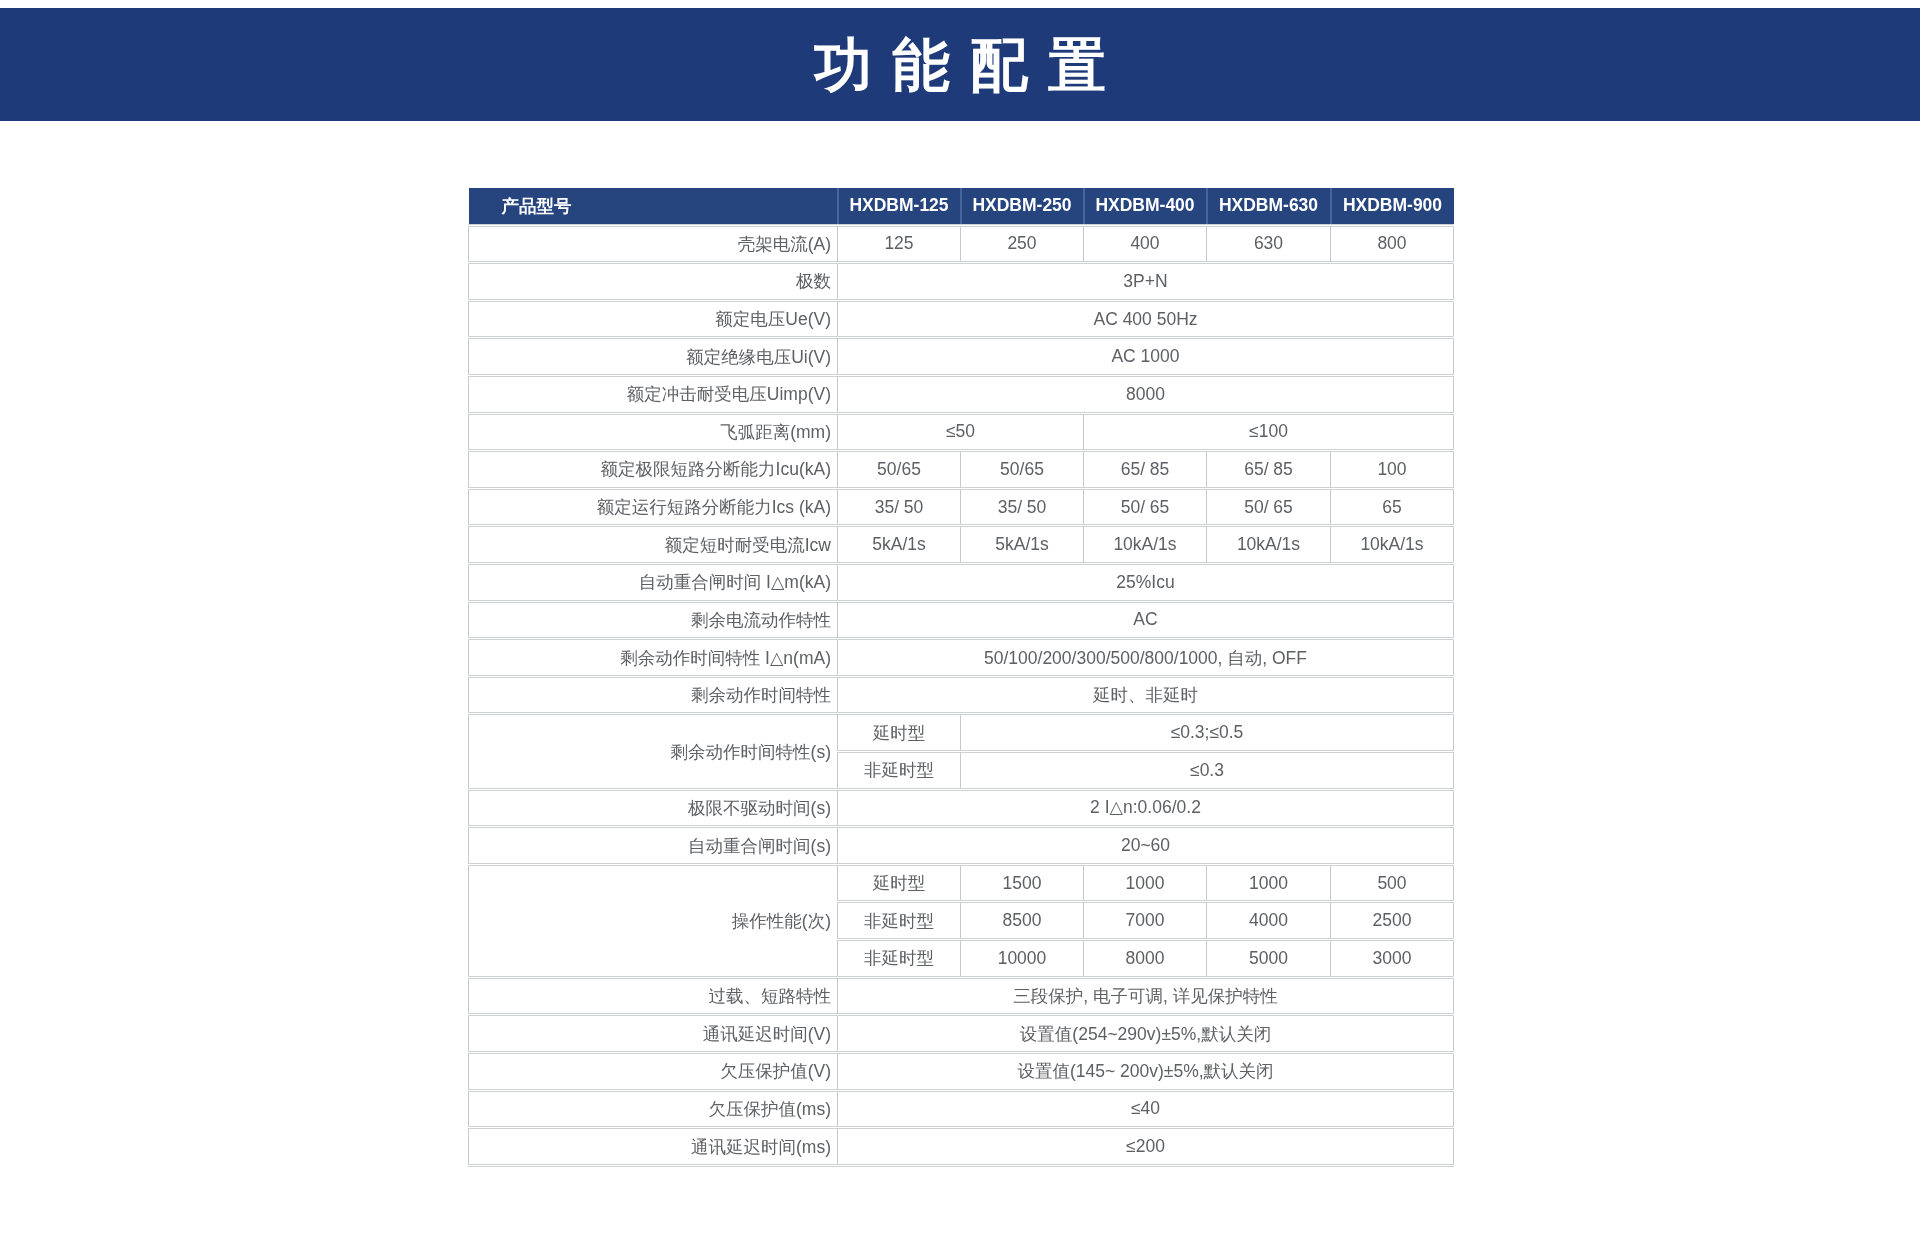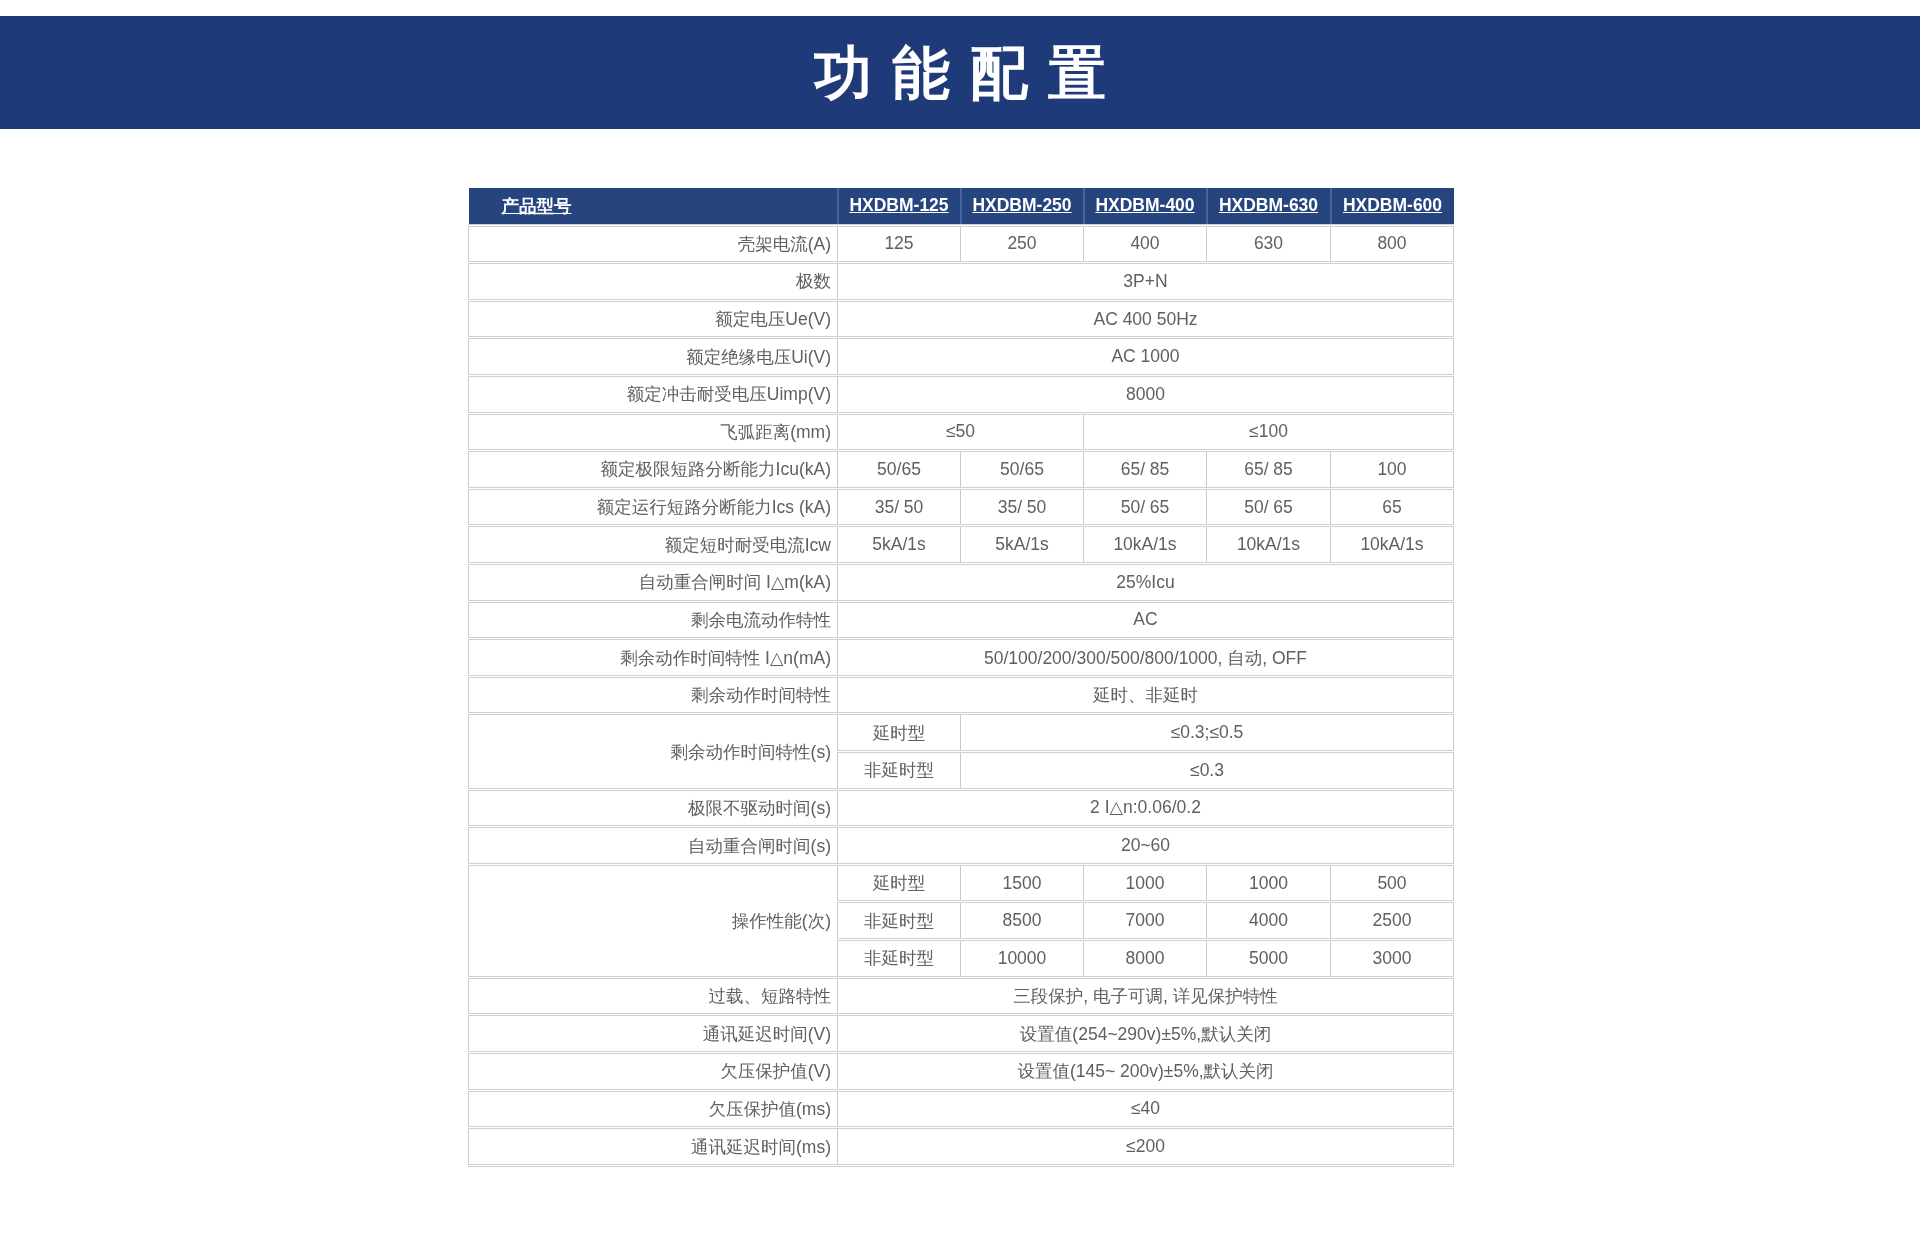--- a/index.html
+++ b/index.html
@@ -10,21 +10,21 @@
   }
   .page {
     position: relative;
     width: 1920px;
     height: 1238px;
     background: #ffffff;
     overflow: hidden;
   }
   .banner {
     position: absolute;
-    top: 16px; left: 0;
+    top: 8px; left: 0;
     width: 1920px;
     height: 113px;
     background: var(--banner-bg, #1e3a78);
     display: flex;
     align-items: center;
     justify-content: center;
   }
   .banner-title {
     margin: 0;
     padding-left: 20px; 
@@ -47,21 +47,20 @@
   .spec-table thead tr { height: 37px; }
   .spec-table tbody tr { height: 37px; }
   .spec-table th {
     background: var(--header-bg, #26457f);
     color: var(--header-text, #ffffff);
     font-weight: 600;
     text-align: center;
     border: none;
     border-left: 2px solid var(--header-divider, #44659e);
     padding: 0;
-    text-decoration: underline;
   }
   .spec-table th.label-col {
     text-align: left;
     padding-left: 33px;
     border-left: none;
   }
   .spec-table td {
     color: var(--body-text, #5d6064);
     text-align: center;
     padding: 0 6px;
@@ -96,21 +95,21 @@
       <col style="width:123px">
     </colgroup>
     <thead>
       <tr id="header-row">
         <th class="label-col">产品型号</th>
 
       <th>HXDBM-125</th>
           <th>HXDBM-250</th>
           <th>HXDBM-400</th>
           <th>HXDBM-630</th>
-          <th>HXDBM-600</th>
+          <th>HXDBM-900</th>
         </tr>
     </thead>
     <tbody id="table-body">
 
     <tr>
           <td class="label">壳架电流(A)</td>
           <td>125</td>
           <td>250</td>
           <td>400</td>
           <td>630</td>

